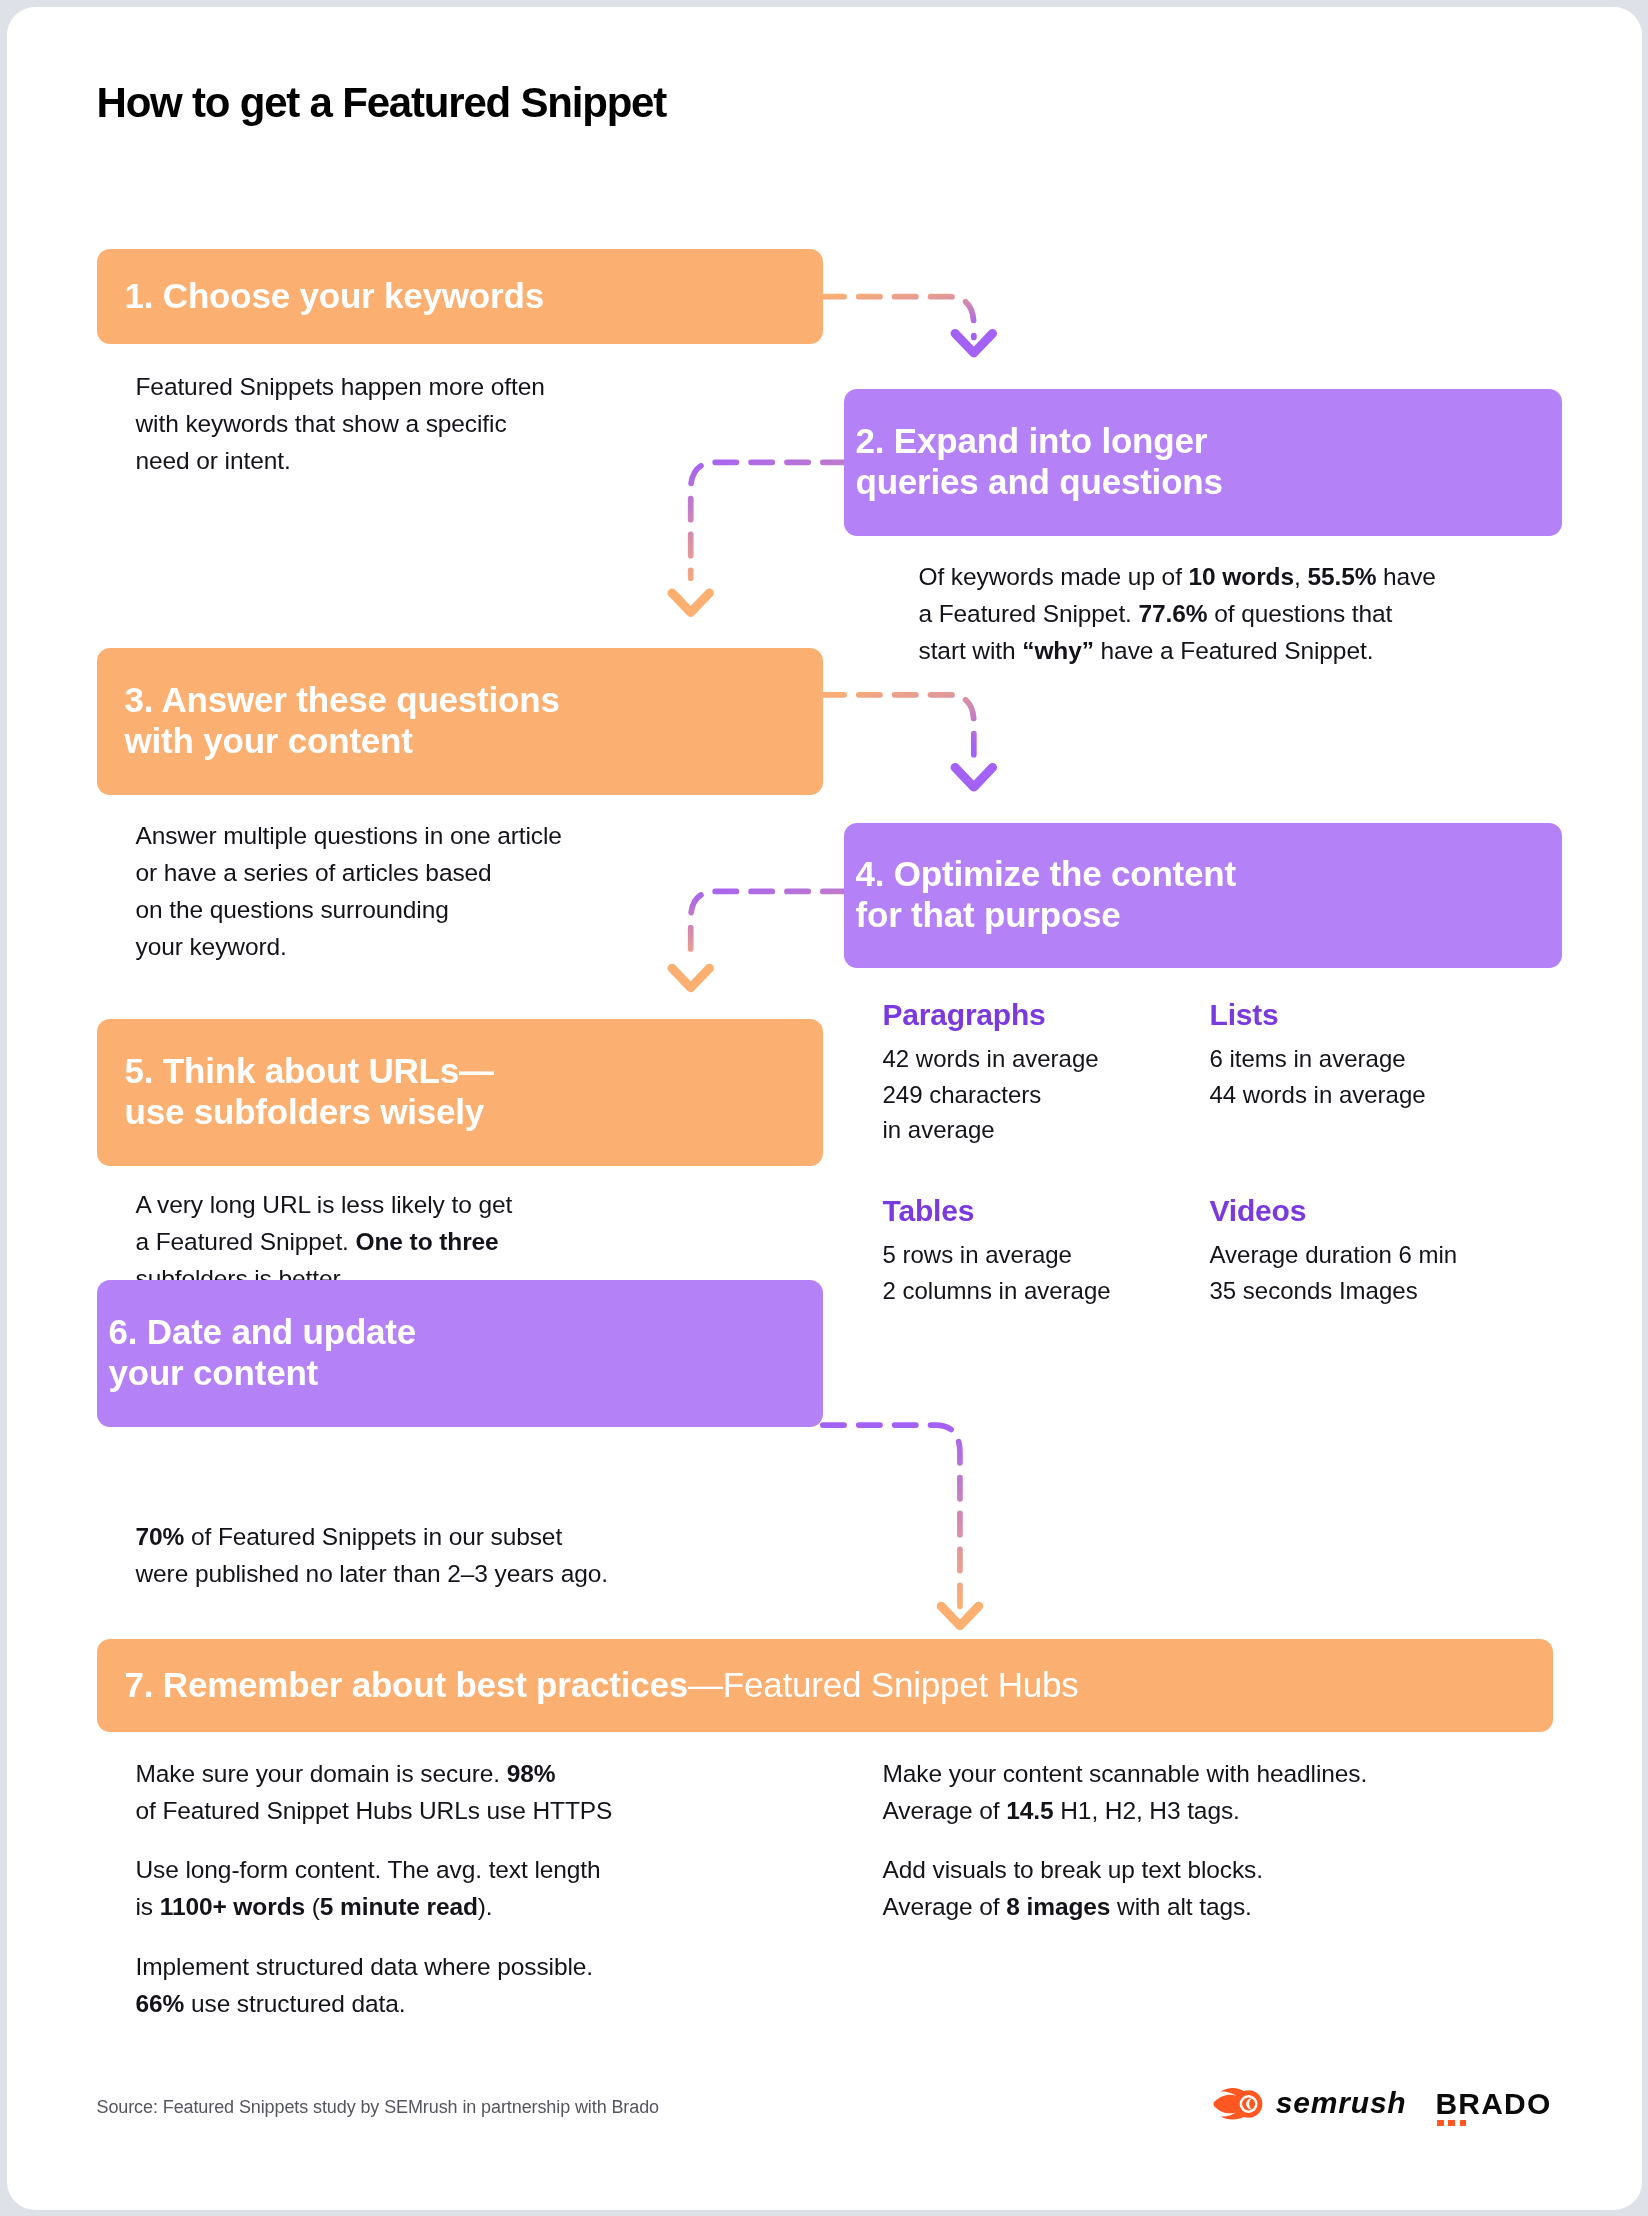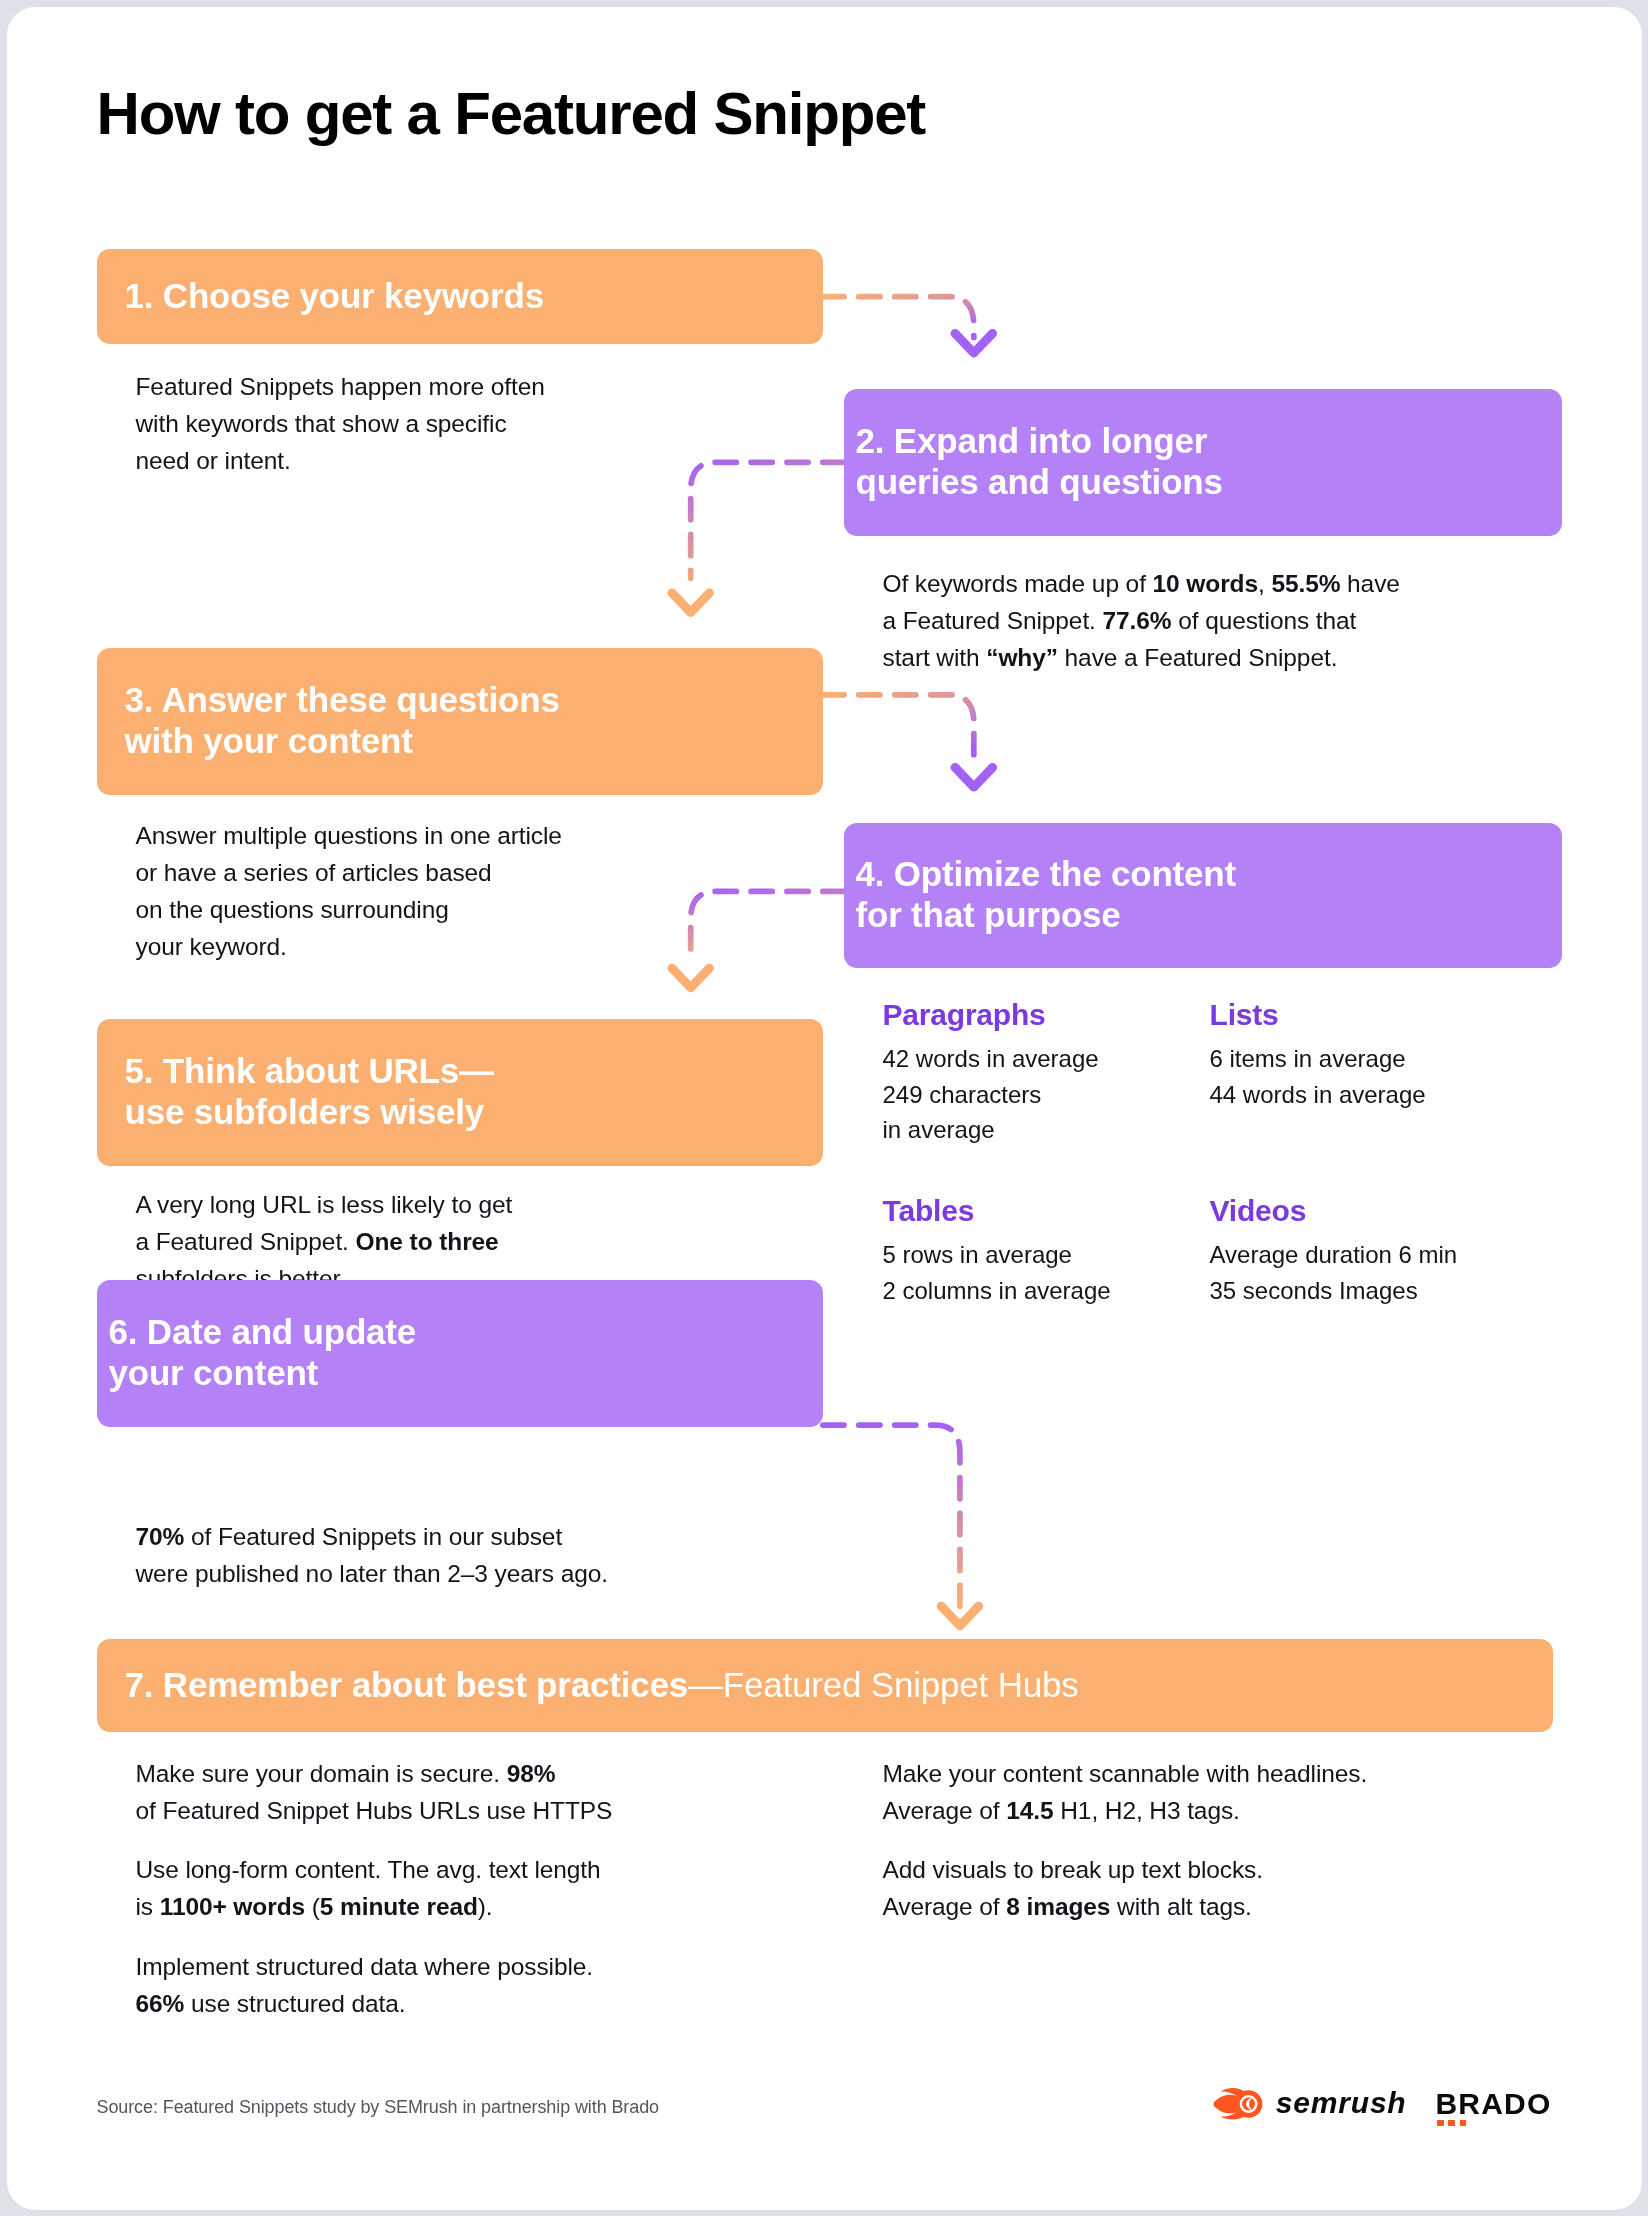--- a/index.html
+++ b/index.html
@@ -20,21 +20,21 @@
     background: #ffffff;
     border-radius: 28px;
     overflow: hidden;
   }
 
   
   .main-title {
     position: absolute;
     left: 90px;
     top: 72px;
-    font-size: 60px;
+    font-size: 42px;
     font-weight: bold;
     letter-spacing: -1.2px;
     color: #000000;
     white-space: nowrap;
   }
 
   
   .step-bar {
     position: absolute;
     border-radius: 13px;
@@ -209,21 +209,21 @@
   <h1 class="main-title">How to get a Featured Snippet</h1>
 
   <div class="step-bar orange" style="left:90px; top:242px; width:726px; height:95px;">
     <span>1. Choose your keywords</span>
   </div>
   <div class="body-text" style="left:129px; top:361px; width:702px;">Featured Snippets happen more often<br>with keywords that show a specific<br>need or intent.</div>
 
   <div class="step-bar purple" style="left:837px; top:382px; width:718px; height:147px;">
     <span>2. Expand into longer<br>queries and questions</span>
   </div>
-  <div class="body-text" style="left:876px; top:551px; width:718px;margin-top:7px;">Of keywords made up of <b>10 words</b>, <b>55.5%</b> have<br>a Featured Snippet. <b>77.6%</b> of questions that<br>start with <b>“why”</b> have a Featured Snippet.</div>
+  <div class="body-text" style="left:912px; top:551px; width:718px;">Of keywords made up of <b>10 words</b>, <b>55.5%</b> have<br>a Featured Snippet. <b>77.6%</b> of questions that<br>start with <b>“why”</b> have a Featured Snippet.</div>
 
   <div class="step-bar orange" style="left:90px; top:641px; width:726px; height:147px;">
     <span>3. Answer these questions<br>with your content</span>
   </div>
   <div class="body-text" style="left:129px; top:810px; width:718px;">Answer multiple questions in one article<br>or have a series of articles based<br>on the questions surrounding<br>your keyword.</div>
 
   <div class="step-bar purple" style="left:837px; top:816px; width:718px; height:145px;">
     <span>4. Optimize the content<br>for that purpose</span>
   </div>
 

